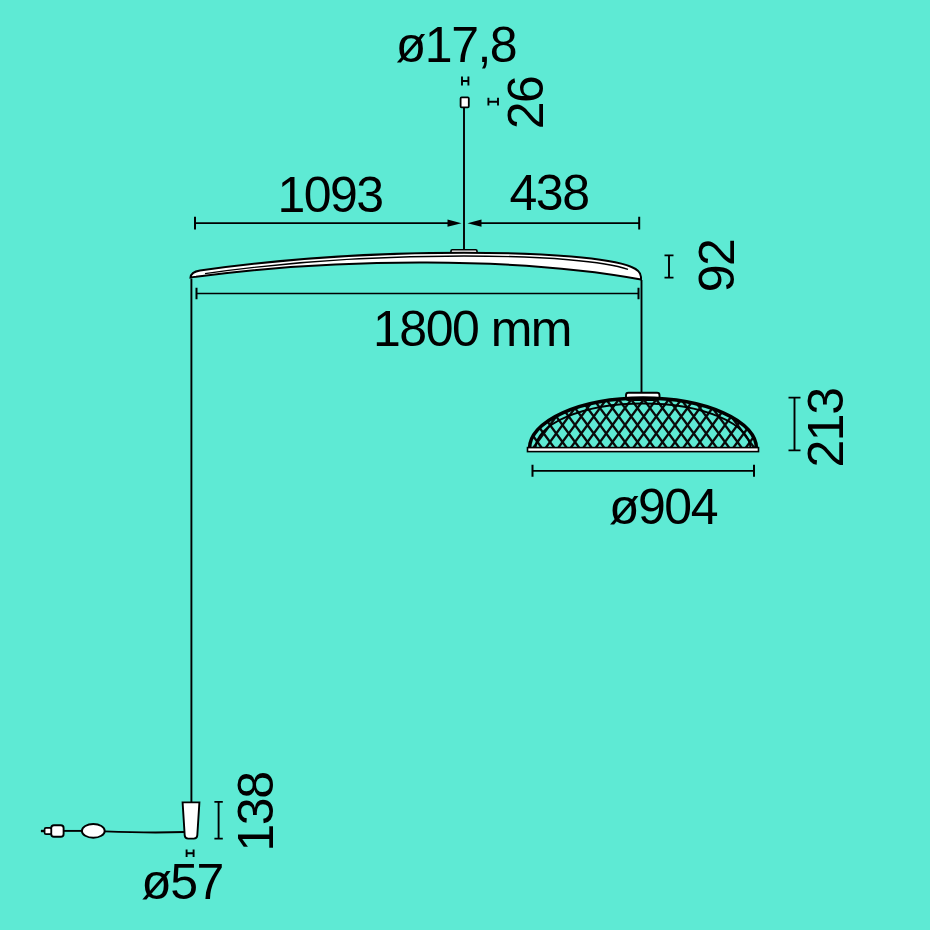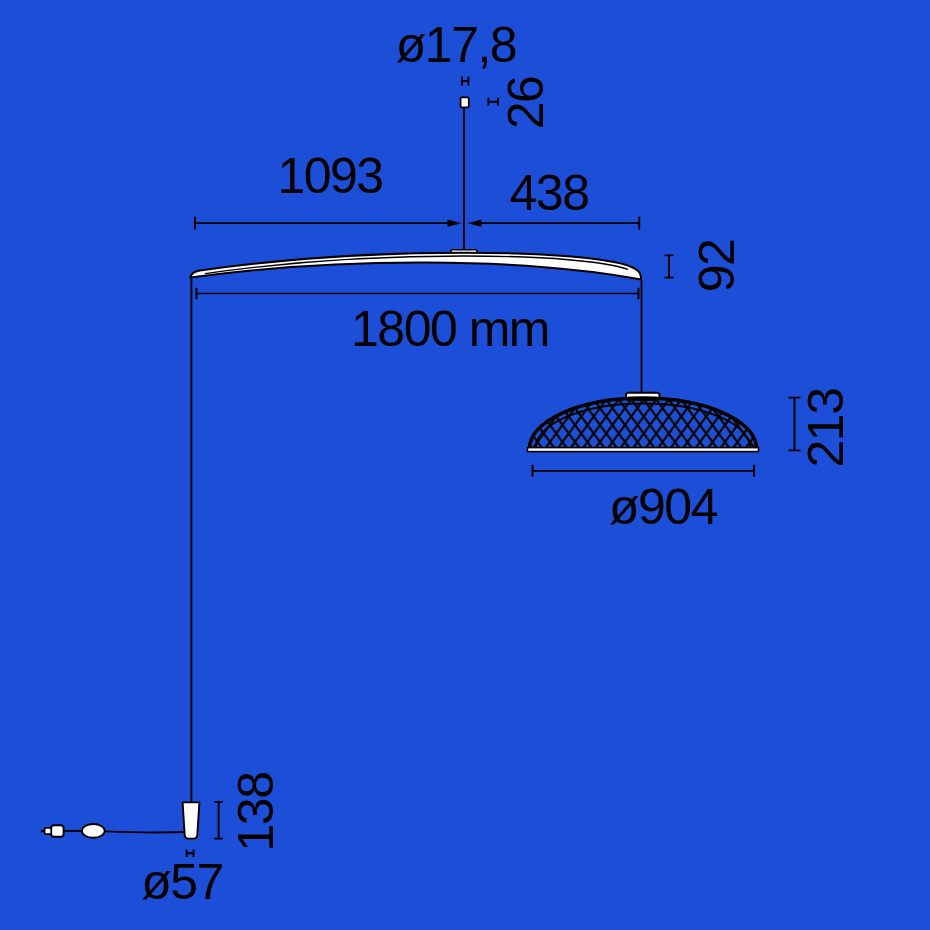--- a/index.html
+++ b/index.html
@@ -5,21 +5,21 @@
   html, body {
     margin: 0;
     padding: 0;
     background: #ffffff;
     font-family: "Liberation Sans", sans-serif;
   }
   .canvas {
     position: relative;
     width: 930px;
     height: 930px;
-    background: #1d4ed8;
+    background: #5eead4;
     overflow: hidden;
   }
   .linework {
     position: absolute;
     left: 0;
     top: 0;
   }
   .dim-label {
     position: absolute;
     font-size: 50px;
@@ -125,27 +125,27 @@
 
     <g stroke="#000" stroke-width="1.9">
       <path d="M 186.6,849.4 V 857 M 193.6,849.4 V 857 M 186.6,853.2 H 193.6" fill="none"></path>
     </g>
   </svg>
 
   <div class="dim-label" style="left:456px; top:45px;">ø17,8</div>
 
   <div class="dim-label rot" style="left:526px; top:103px;">26</div>
 
-  <div class="dim-label" style="left:330px; top:176px;">1093</div>
+  <div class="dim-label" style="left:330px; top:195px;">1093</div>
 
   <div class="dim-label" style="left:549px; top:193px;">438</div>
 
   <div class="dim-label rot" style="left:717px; top:266px;">92</div>
 
-  <div class="dim-label" style="left:450px; top:329px;">1800 mm</div>
+  <div class="dim-label" style="left:472px; top:329px;">1800 mm</div>
 
   <div class="dim-label rot" style="left:826px; top:428px;">213</div>
 
   <div class="dim-label" style="left:663px; top:507px;">ø904</div>
 
   <div class="dim-label rot" style="left:256px; top:812px;">138</div>
 
   <div class="dim-label" style="left:182px; top:882px;">ø57</div>
 
 </div>

